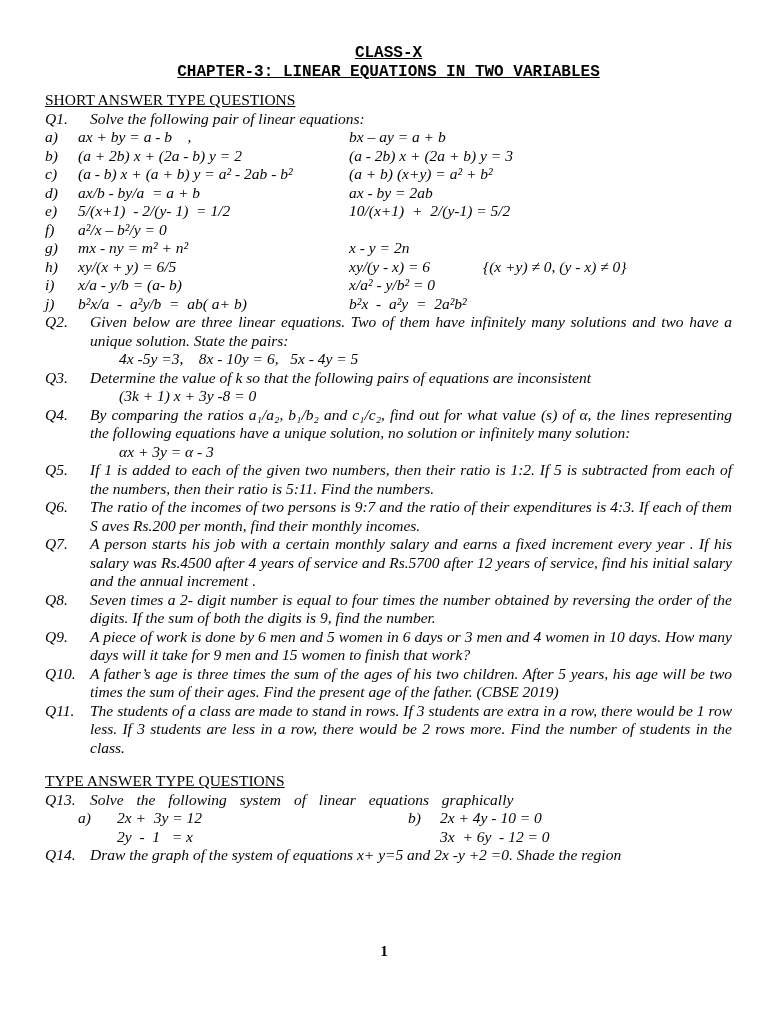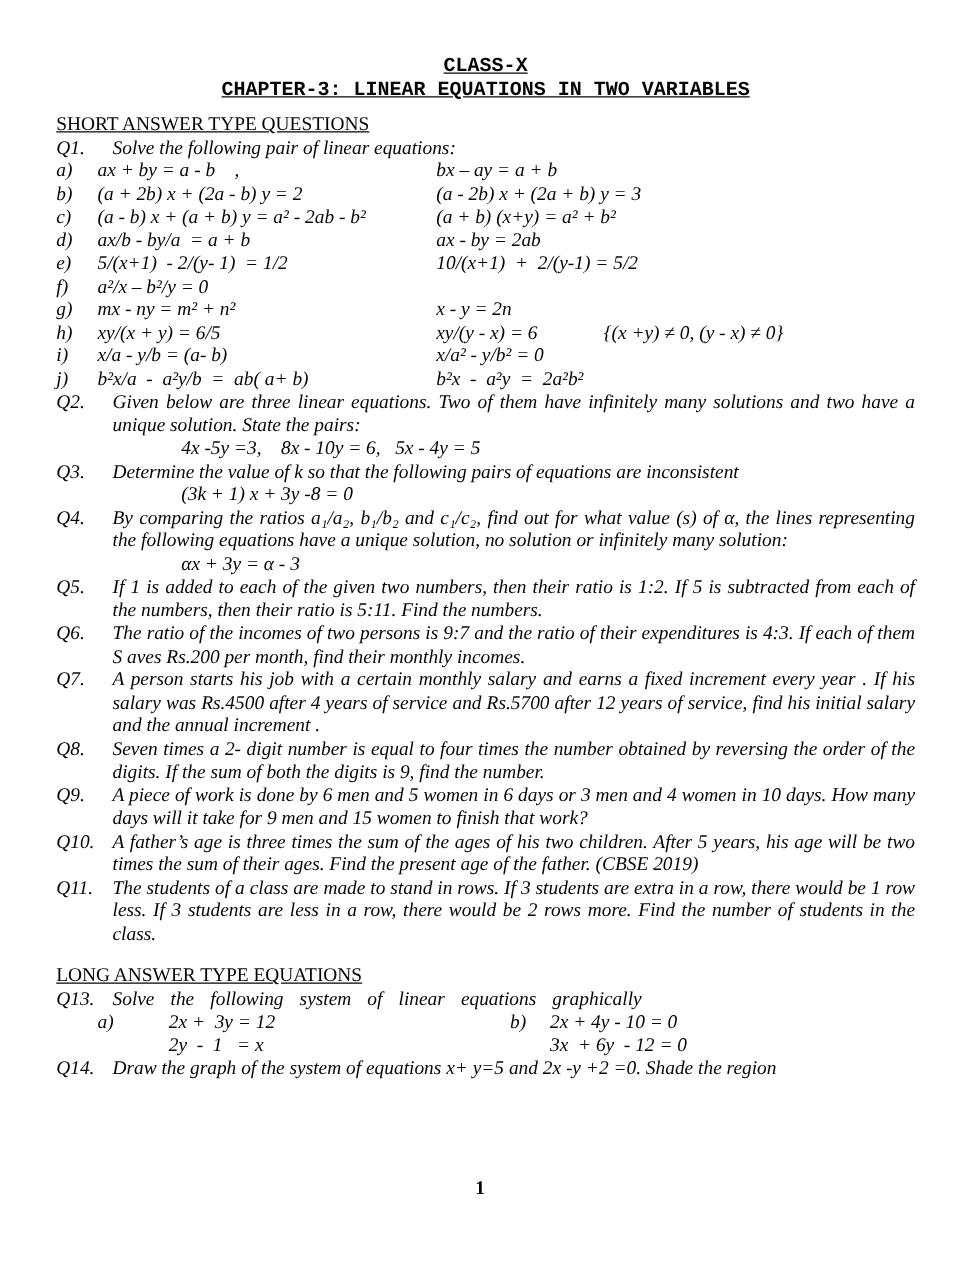--- a/index.html
+++ b/index.html
@@ -19,25 +19,25 @@
   .section-head{text-decoration:underline;margin-top:10px;}
   .section-head.long{margin-top:15px;}
   .q{position:relative;padding-left:45px;text-align:justify;margin:0;font-style:italic;}
   .q .qlabel{position:absolute;left:0;top:0;white-space:pre;}
   .eqrows{margin-left:-45px;}
   .eqrow{position:relative;height:18.5px;}
   .eqrow .lbl{position:absolute;left:0;white-space:pre;}
   .eqrow .c1{position:absolute;left:33px;white-space:pre;}
   .eqrow .c2{position:absolute;left:304px;white-space:pre;}
   .eqrow .c3{position:absolute;left:438px;white-space:pre;}
-  .eqline{margin-left:55px;white-space:pre;text-align:left;}
+  .eqline{margin-left:29px;white-space:pre;text-align:left;}
   .q13text{word-spacing:9px;}
   .q13row{position:relative;height:18.5px;margin-left:-45px;}
   .q13row .la{position:absolute;left:33px;white-space:pre;}
-  .q13row .ea{position:absolute;left:72px;white-space:pre;margin-left:18px;}
+  .q13row .ea{position:absolute;left:72px;white-space:pre;}
   .q13row .lb{position:absolute;left:363px;white-space:pre;}
   .q13row .eb{position:absolute;left:395px;white-space:pre;}
   .footer{position:absolute;top:942px;left:0;right:0;text-align:center;font-weight:bold;}
 </style>
 </head>
 <body>
 
 <div class="page">
   <div class="content">
 
@@ -141,21 +141,21 @@
 
     <div class="q">
       <span class="qlabel">Q10.</span><span>A father’s age is three times the sum of the ages of his two children. After 5 years, his age will be two times the sum of their ages. Find the present age of the father. (CBSE 2019)</span>
     </div>
 
     <div class="q">
       <span class="qlabel">Q11.</span><span>The students of a class are made to stand in rows. If 3 students are extra in a row, there would be 1 row less. If 3 students are less in a row, there would be 2 rows more. Find the number of students in the class.</span>
     </div>
 
 
-    <div class="section-head long">LONG ANSWER TYPE EQUATIONS</div>
+    <div class="section-head long">TYPE ANSWER TYPE QUESTIONS</div>
 
     <div class="q">
       <span class="qlabel">Q13.</span><span class="q13text">Solve the following system of linear equations graphically</span>
       <div class="q13row">
         <span class="la">a)</span>
           <span class="ea">2x +  3y = 12</span>
           <span class="lb">b)</span>
           <span class="eb">2x + 4y - 10 = 0</span>
       </div>
       <div class="q13row">

